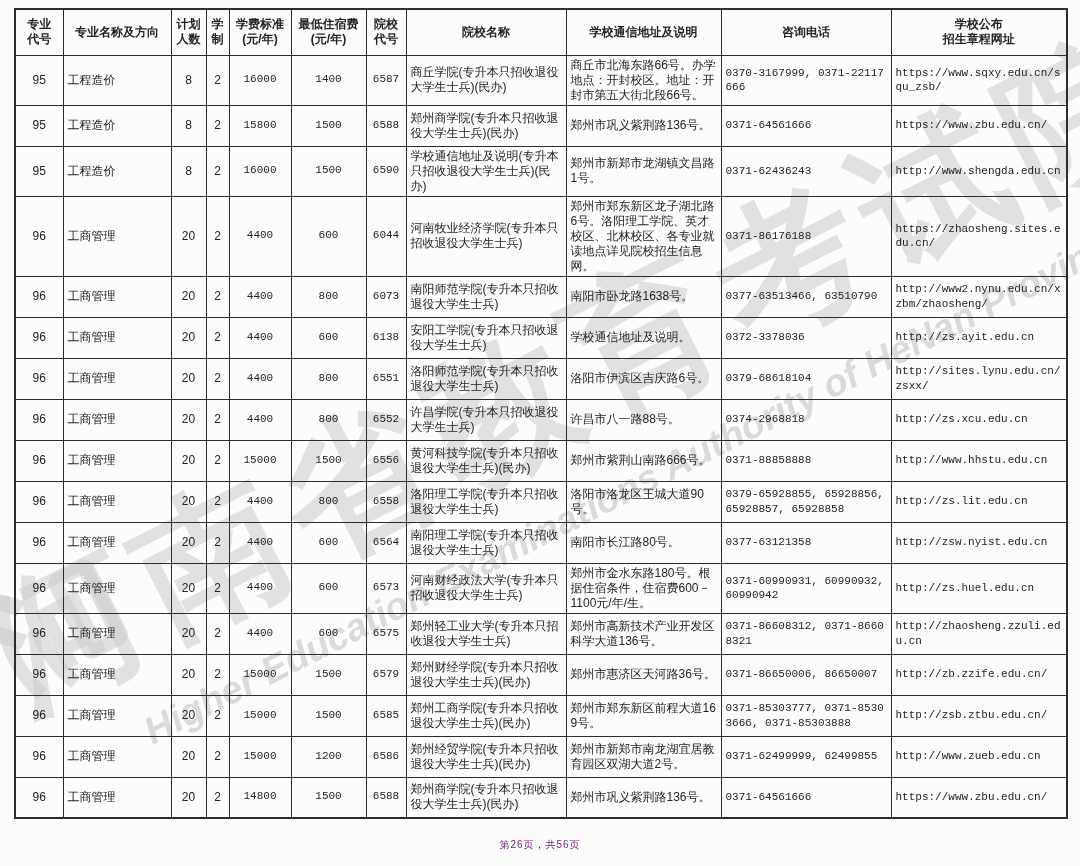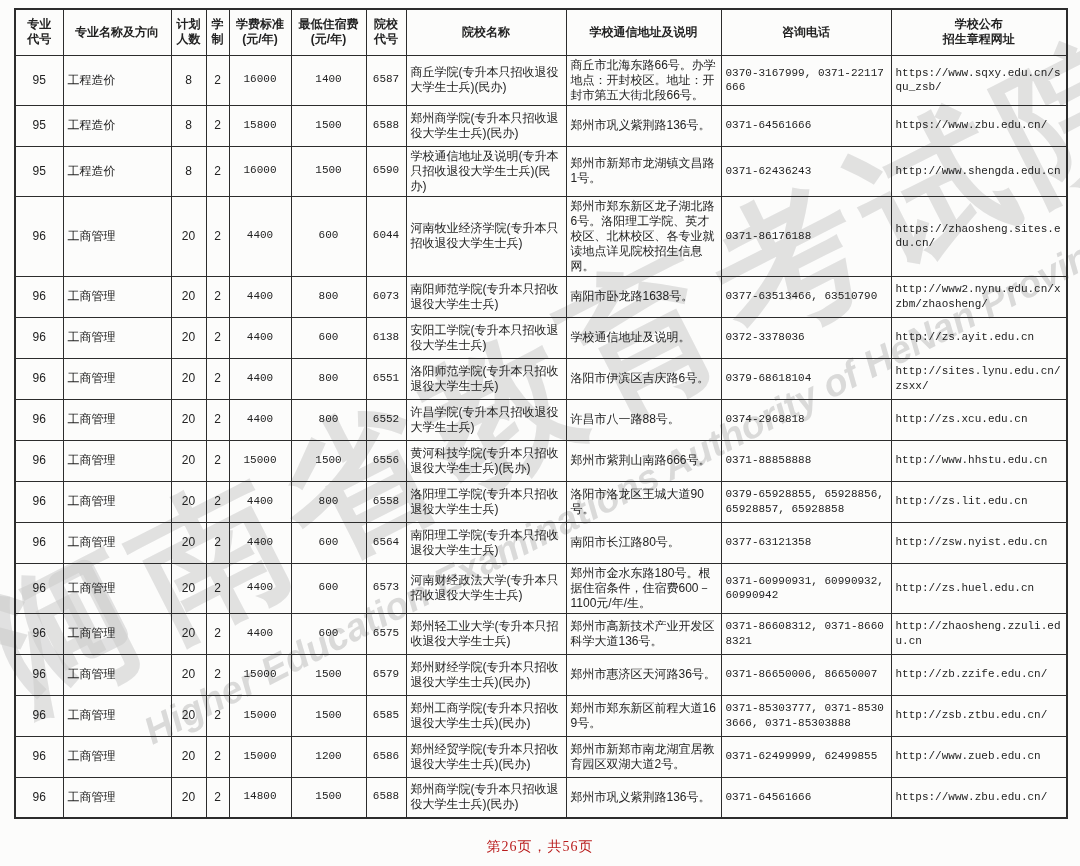--- a/index.html
+++ b/index.html
@@ -42,21 +42,21 @@
     font-size:11px;word-break:break-all;line-height:1.3;
   }
   td.num{
     font-family:"Liberation Mono","DejaVu Sans Mono",monospace;
     font-size:11px;text-align:center;
   }
   td.text{word-break:break-all;}
   
   .footer{
     position:absolute;left:0;right:0;top:838px;z-index:2;
-    text-align:center;font-size:14px;color:#b91c1c;letter-spacing:1px;font-family:Liberation Serif, serif;
+    text-align:center;font-size:10px;color:#701a75;letter-spacing:1px;
   }
 </style>
 </head>
 <body>
 
 <div class="page">
 
   <div class="watermark">
     <div class="wm-cn">河南省教育考试院</div>
     <div class="wm-en">Higher Education Examinations Authority of HeNan Province</div>

